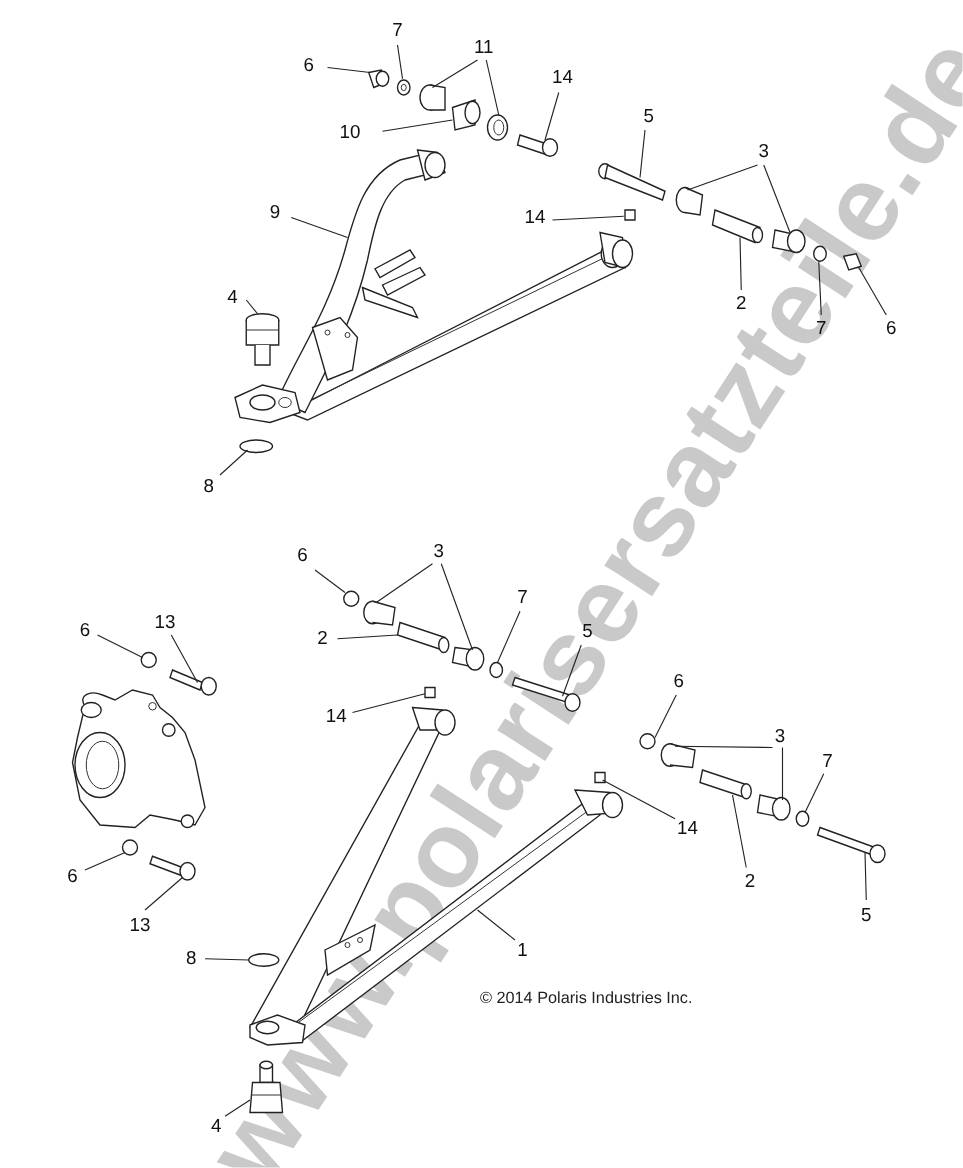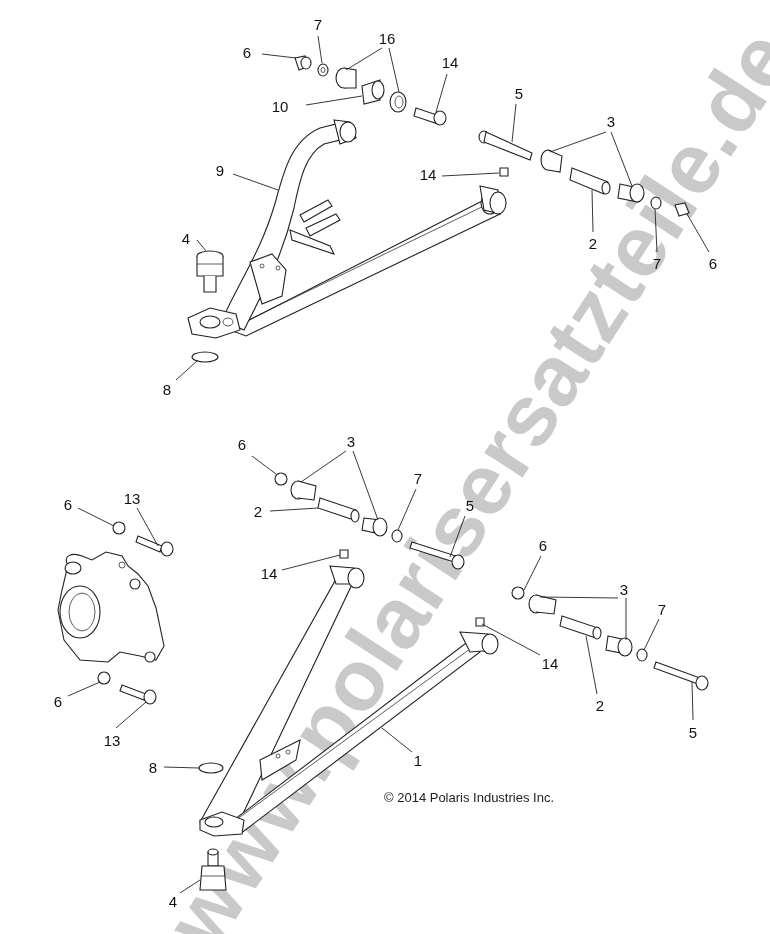--- a/index.html
+++ b/index.html
@@ -207,21 +207,21 @@
       <line class="lead" x1="68" y1="696" x2="100" y2="682"></line>
       <line class="lead" x1="116" y1="728" x2="146" y2="702"></line>
       <line class="lead" x1="412" y1="752" x2="382" y2="728"></line>
       <line class="lead" x1="164" y1="767" x2="199" y2="768"></line>
       <line class="lead" x1="180" y1="893" x2="200" y2="880"></line>
     </g>
   </svg>
 
   <span class="callout" style="left:318px;top:24px">7</span>
   <span class="callout" style="left:247px;top:52px">6</span>
-  <span class="callout" style="left:387px;top:38px">16</span>
+  <span class="callout" style="left:387px;top:38px">11</span>
   <span class="callout" style="left:450px;top:62px">14</span>
   <span class="callout" style="left:280px;top:106px">10</span>
   <span class="callout" style="left:519px;top:93px">5</span>
   <span class="callout" style="left:611px;top:121px">3</span>
   <span class="callout" style="left:220px;top:170px">9</span>
   <span class="callout" style="left:428px;top:174px">14</span>
   <span class="callout" style="left:593px;top:243px">2</span>
   <span class="callout" style="left:657px;top:263px">7</span>
   <span class="callout" style="left:713px;top:263px">6</span>
   <span class="callout" style="left:186px;top:238px">4</span>

